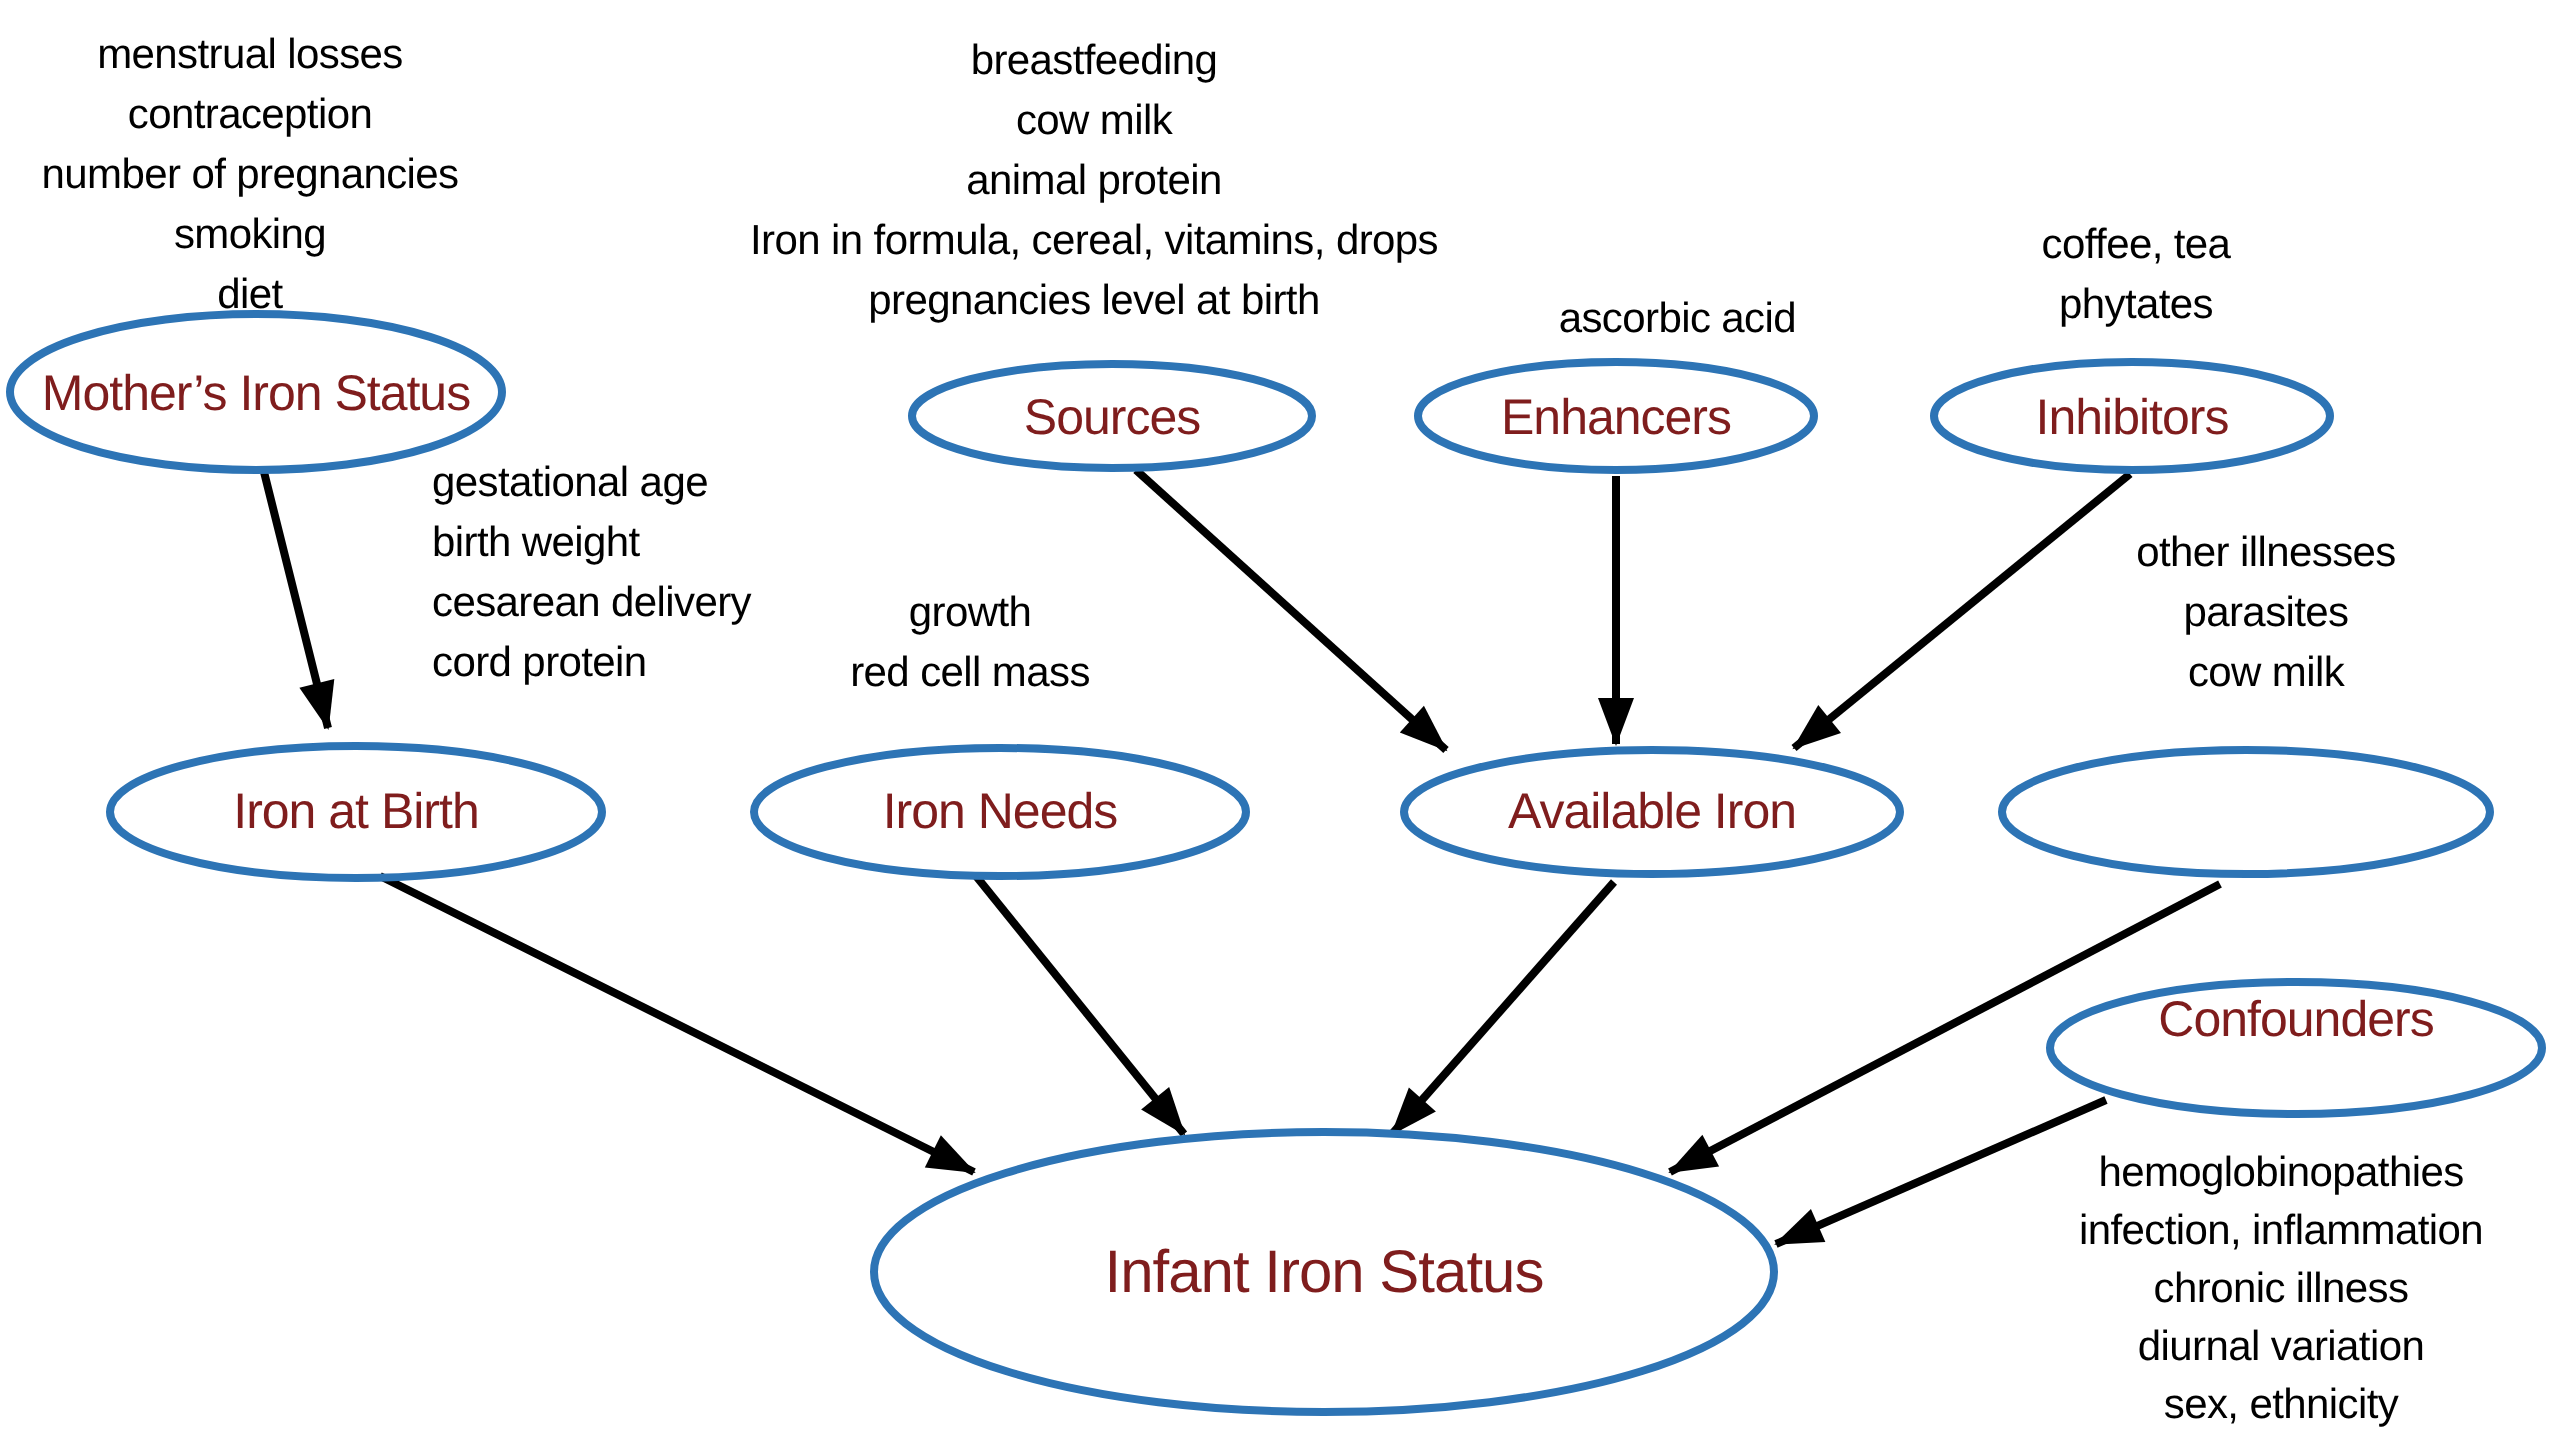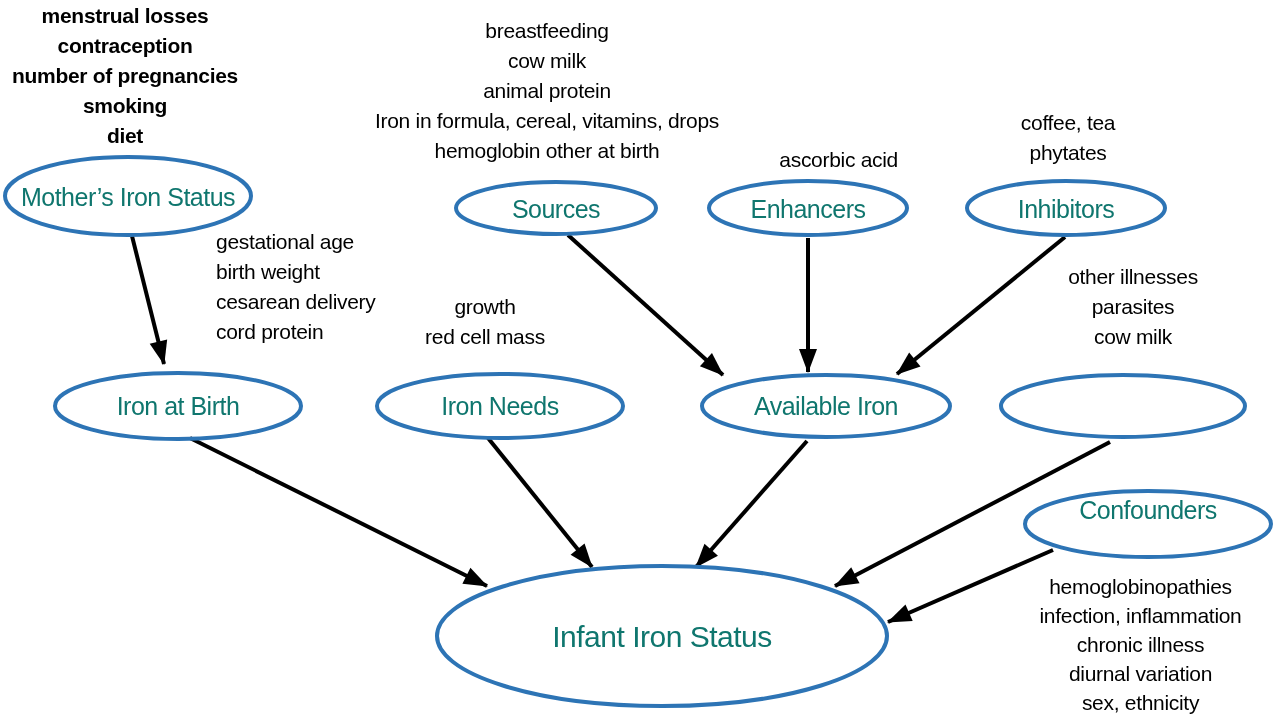--- a/index.html
+++ b/index.html
@@ -4,21 +4,21 @@
 <style>
   html,body{margin:0;padding:0;background:#fff;}
   .canvas{
     position:relative;width:1280px;height:724px;background:#ffffff;
     font-family:"Liberation Sans",sans-serif;color:#000;overflow:hidden;
   }
   .canvas svg{position:absolute;left:0;top:0;}
   .node-label{
     position:absolute;display:flex;align-items:center;justify-content:center;
     text-align:center;font-size:25px;line-height:1.12;letter-spacing:-0.5px;
-    color:#0f766e;
+    color:#7f1d1d;
   }
   .node-label.big{font-size:30px;line-height:1.3;}
   .annot{
     position:absolute;font-size:21px;line-height:30px;letter-spacing:-0.3px;
     text-align:center;color:#000;
   }
   .annot.left{text-align:left;}
   .annot div{white-space:nowrap;}
   .annot.tight{line-height:29px;}
   .arrow{stroke:#000;stroke-width:4;}
@@ -61,34 +61,34 @@
   <div class="node-label" style="left:18px;top:158px;width:220px;height:78px;">Mother’s Iron Status</div>
   <div class="node-label" style="left:456px;top:184px;width:200px;height:50px;">Sources</div>
   <div class="node-label" style="left:708px;top:184px;width:200px;height:50px;">Enhancers</div>
   <div class="node-label" style="left:966px;top:184px;width:200px;height:50px;">Inhibitors</div>
   <div class="node-label" style="left:68px;top:374px;width:220px;height:64px;">Iron at Birth</div>
   <div class="node-label" style="left:390px;top:374px;width:220px;height:64px;">Iron Needs</div>
   <div class="node-label" style="left:716px;top:374px;width:220px;height:64px;">Available Iron</div>
   <div class="node-label" style="left:1038px;top:478px;width:220px;height:64px;">Confounders</div>
   <div class="node-label big" style="left:552px;top:574px;width:220px;height:124px;">Infant Iron Status</div>
 
-  <div class="annot" style="left:0px;top:1px;width:250px;font-weight:bold;">
+  <div class="annot" style="left:0px;top:13px;width:250px;">
     <div>menstrual losses</div>
     <div>contraception</div>
     <div>number of pregnancies</div>
     <div>smoking</div>
     <div>diet</div>
   </div>
 
   <div class="annot" style="left:357px;top:16px;width:380px;">
     <div>breastfeeding</div>
     <div>cow milk</div>
     <div>animal protein</div>
     <div>Iron in formula, cereal, vitamins, drops</div>
-    <div>hemoglobin other at birth</div>
+    <div>pregnancies level at birth</div>
   </div>
 
   <div class="annot" style="left:738px;top:145px;width:160px;text-align:right;">
     <div>ascorbic acid</div>
   </div>
 
   <div class="annot" style="left:988px;top:108px;width:160px;">
     <div>coffee, tea</div>
     <div>phytates</div>
   </div>

